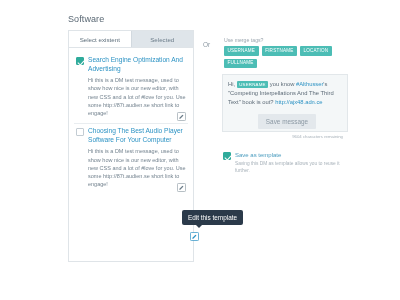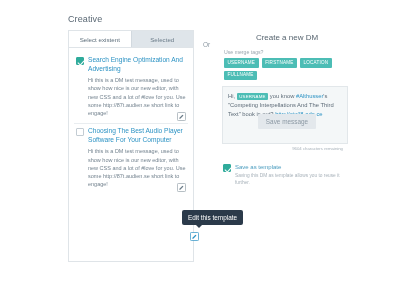--- a/index.html
+++ b/index.html
@@ -266,21 +266,21 @@
     left: 190px;
     top: 227px;
     width: 9px;
     height: 9px;
     z-index: 19;
   }
 </style>
 </head>
 <body>
 
-<div class="page-title">Creative</div>
+<div class="page-title">Software</div>
 
 <div class="left-panel">
 
   <div class="tabs">
     <div class="tab active">Select existent</div>
     <div class="tab">Selected</div>
   </div>
 
   <div class="card-list">
 
@@ -314,21 +314,20 @@
       </div>
     </div>
 
   </div>
 </div>
 
 <div class="or-text">Or</div>
 
 <div class="right-panel">
 
-  <div class="right-title">Create a new DM</div>
 
   <div class="merge-label">Use merge tags?</div>
 
   <div class="tag-row">
     <div class="tag">USERNAME</div>
     <div class="tag">FIRSTNAME</div>
     <div class="tag">LOCATION</div>
     <div class="tag">FULLNAME</div>
   </div>
 

